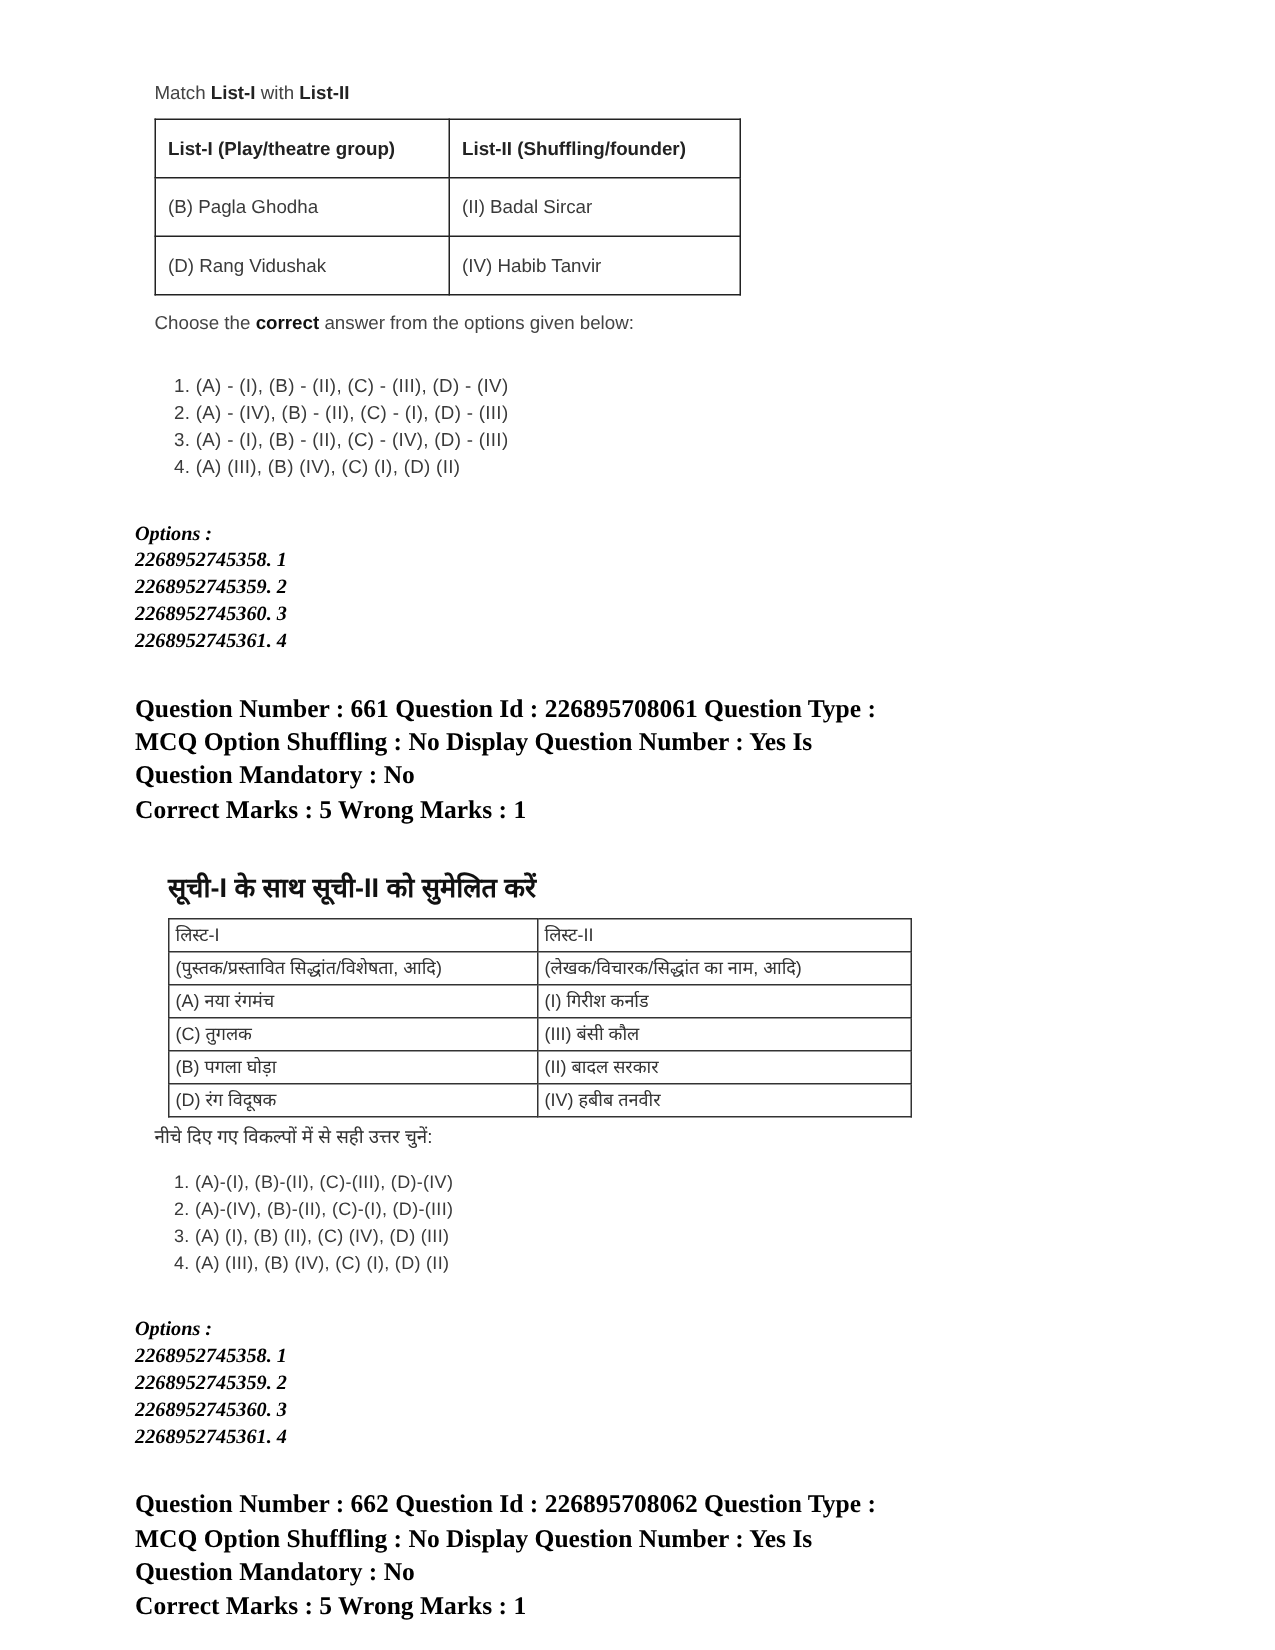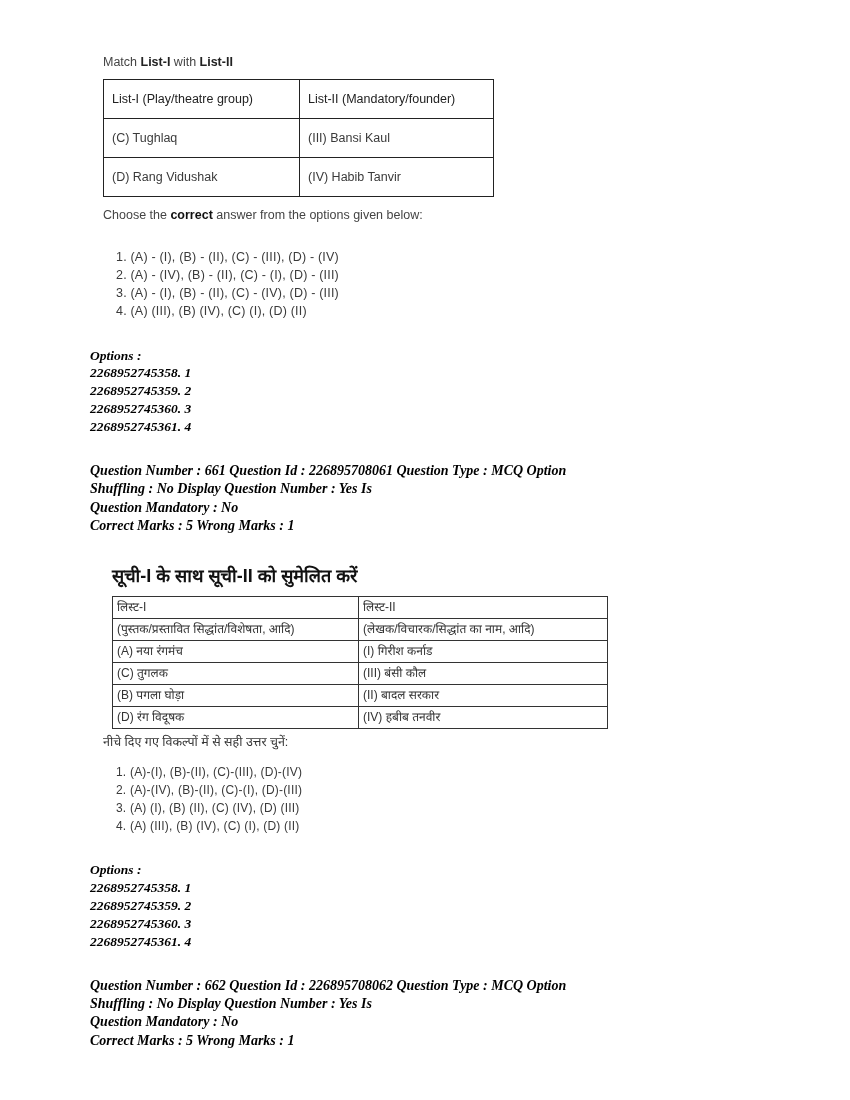--- a/index.html
+++ b/index.html
@@ -45,21 +45,21 @@
     border: 1px solid #222;
     padding: 8px 6px 8px 8px;
     font-size: 12.5px;
     font-weight: normal;
     text-align: left;
     color: #3a3a3a;
     height: 22px;
     vertical-align: middle;
   }
   table.en-table th {
-    font-weight: normal;
+    font-weight: bold;
     color: #222;
     font-size: 12.5px;
   }
   .en-col1 { width: 196px; }
   .en-col2 { width: 194px; }
 
   .choose-line {
     margin: 11px 0 0 13px;
     font-size: 12.5px;
     color: #444;
@@ -86,25 +86,24 @@
     font-weight: bold;
     color: #000;
     line-height: 1.32;
   }
   .options-block .opt-row { font-weight: bold; font-style: italic; }
 
   
   .meta-block {
     margin-top: 26px;
     font-family: "Liberation Serif", serif;
-    font-size: 14px;
+    font-size: 17px;
     font-weight: bold;
     line-height: 1.32;
     color: #000;
-    font-style: italic;
   }
 
   
   .q-hi {
     margin-top: 28px;
     font-family: "Liberation Sans", sans-serif;
     color: #222;
   }
   .hi-title {
     font-size: 18px;
@@ -157,27 +156,27 @@
     <p class="match-line"><span>Match </span><b>List-I</b><span> with </span><b>List-II</b></p>
 
     <table class="en-table">
       <colgroup>
           <col class="en-col1">
           <col class="en-col2">
         </colgroup>
       <thead>
         <tr>
           <th>List-I (Play/theatre group)</th>
-          <th>List-II (Mandatory/founder)</th>
+          <th>List-II (Shuffling/founder)</th>
         </tr>
       </thead>
       <tbody>
         <tr>
-          <td>(C) Tughlaq</td>
-          <td>(III) Bansi Kaul</td>
+          <td>(B) Pagla Ghodha</td>
+          <td>(II) Badal Sircar</td>
         </tr>
         <tr>
           <td>(D) Rang Vidushak</td>
           <td>(IV) Habib Tanvir</td>
         </tr>
       </tbody>
     </table>
 
     <p class="choose-line"><span>Choose the </span><b>correct</b><span> answer from the options given below:</span></p>
 

